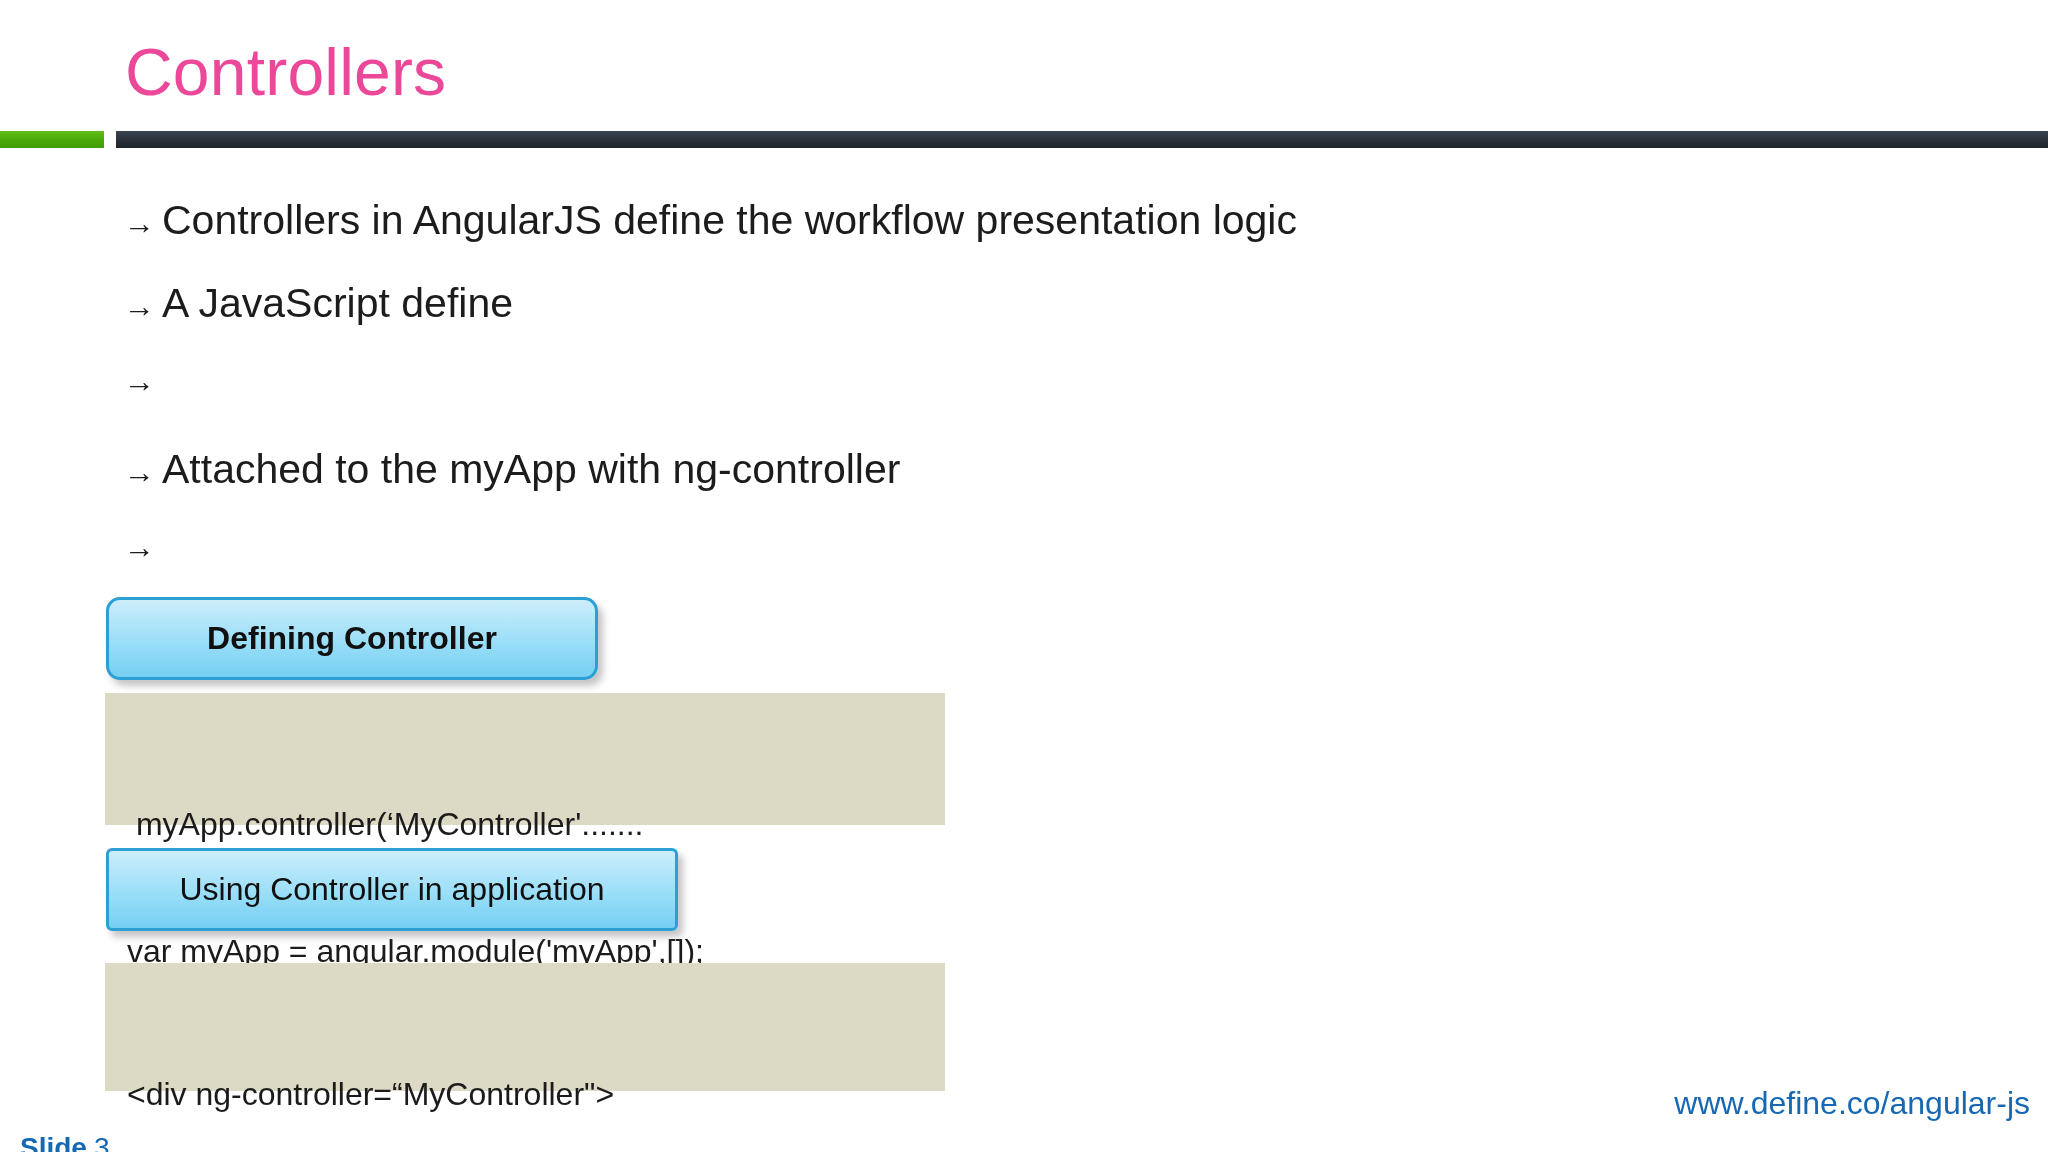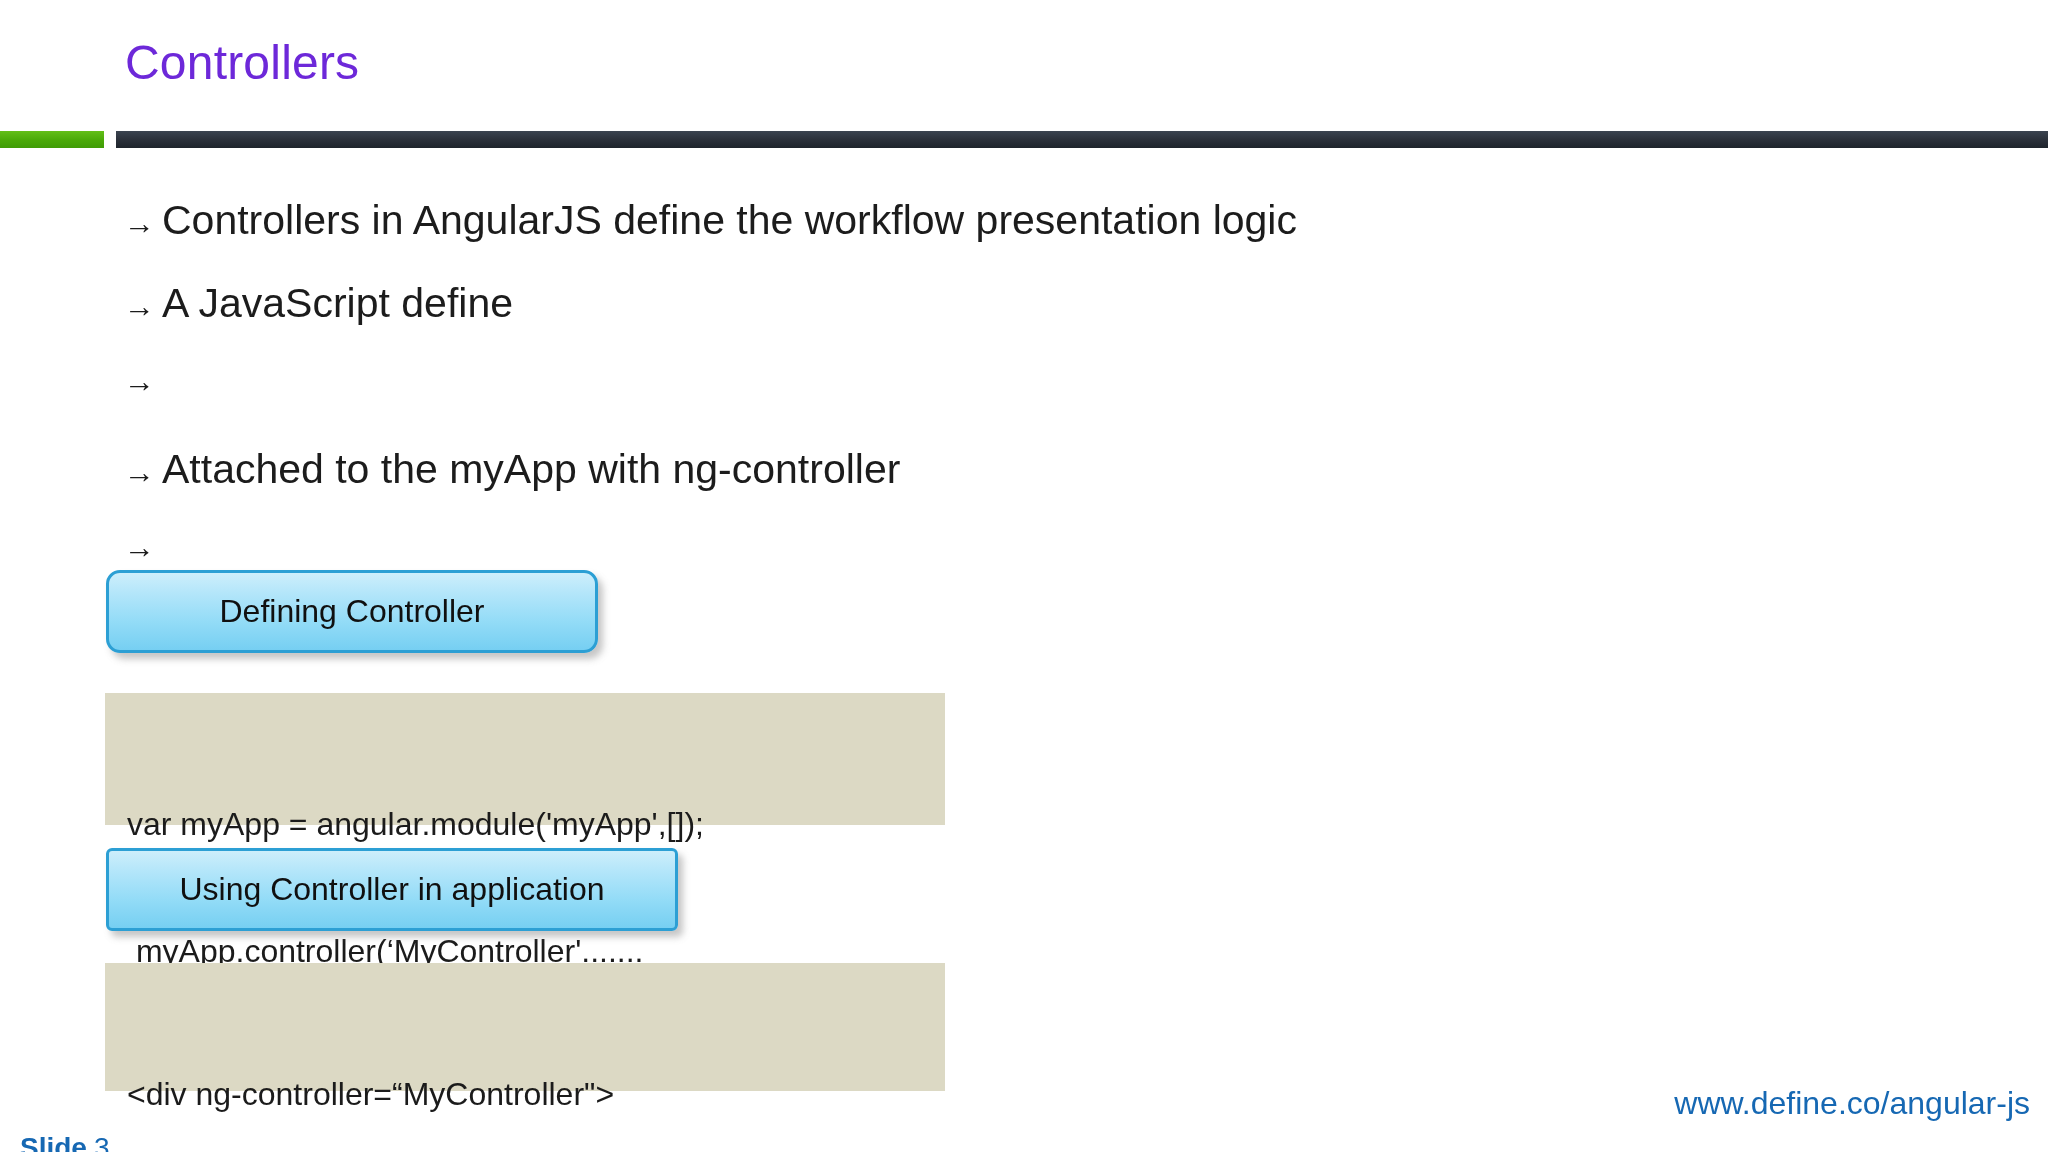--- a/index.html
+++ b/index.html
@@ -22,24 +22,24 @@
     position: absolute;
     inset: 0;
     background: #ffffff;
   }
 
   
   .slide-title {
     position: absolute;
     left: 125px;
     top: 38px;
-    font-size: 48px;
+    font-size: 66px;
     font-weight: 400;
     letter-spacing: 0.2px;
-    color: #6d28d9;
+    color: #ec4899;
     line-height: 1.05;
     white-space: nowrap;
   }
 
   
   .rule-green {
     position: absolute;
     left: 0px;
     top: 131px;
     width: 104px;
@@ -95,23 +95,24 @@
                  #76cff2 100%);
     box-shadow: 5px 6px 7px rgba(120,120,120,0.42);
     display: flex;
     align-items: center;
     justify-content: center;
     color: #101010;
     font-size: 32px;
   }
   #label-defining {
     left: 106px;
-    top: 570px;
+    top: 597px;
     width: 492px;
     height: 83px;
+    font-weight: bold;
   }
   #label-using {
     left: 106px;
     top: 848px;
     width: 572px;
     height: 83px;
     border-radius: 6px;
   }
 
   
@@ -200,22 +201,22 @@
       <span class="bullet-arrow">→</span>
     </div>
 
   </div>
 
   <div class="label-box" id="label-defining">
     <span>Defining Controller</span>
   </div>
 
   <div class="code-box" id="code-define">
+    <span class="code-line"> myApp.controller(‘MyController'.......</span>
     <span class="code-line">var myApp = angular.module('myApp',[]);</span>
-    <span class="code-line"> myApp.controller(‘MyController'.......</span>
   </div>
 
   <div class="label-box" id="label-using">
     <span>Using Controller in application</span>
   </div>
 
   <div class="code-box" id="code-usage">
     <span class="code-line">&lt;div ng-controller=“MyController"&gt;</span>
     
   </div>

